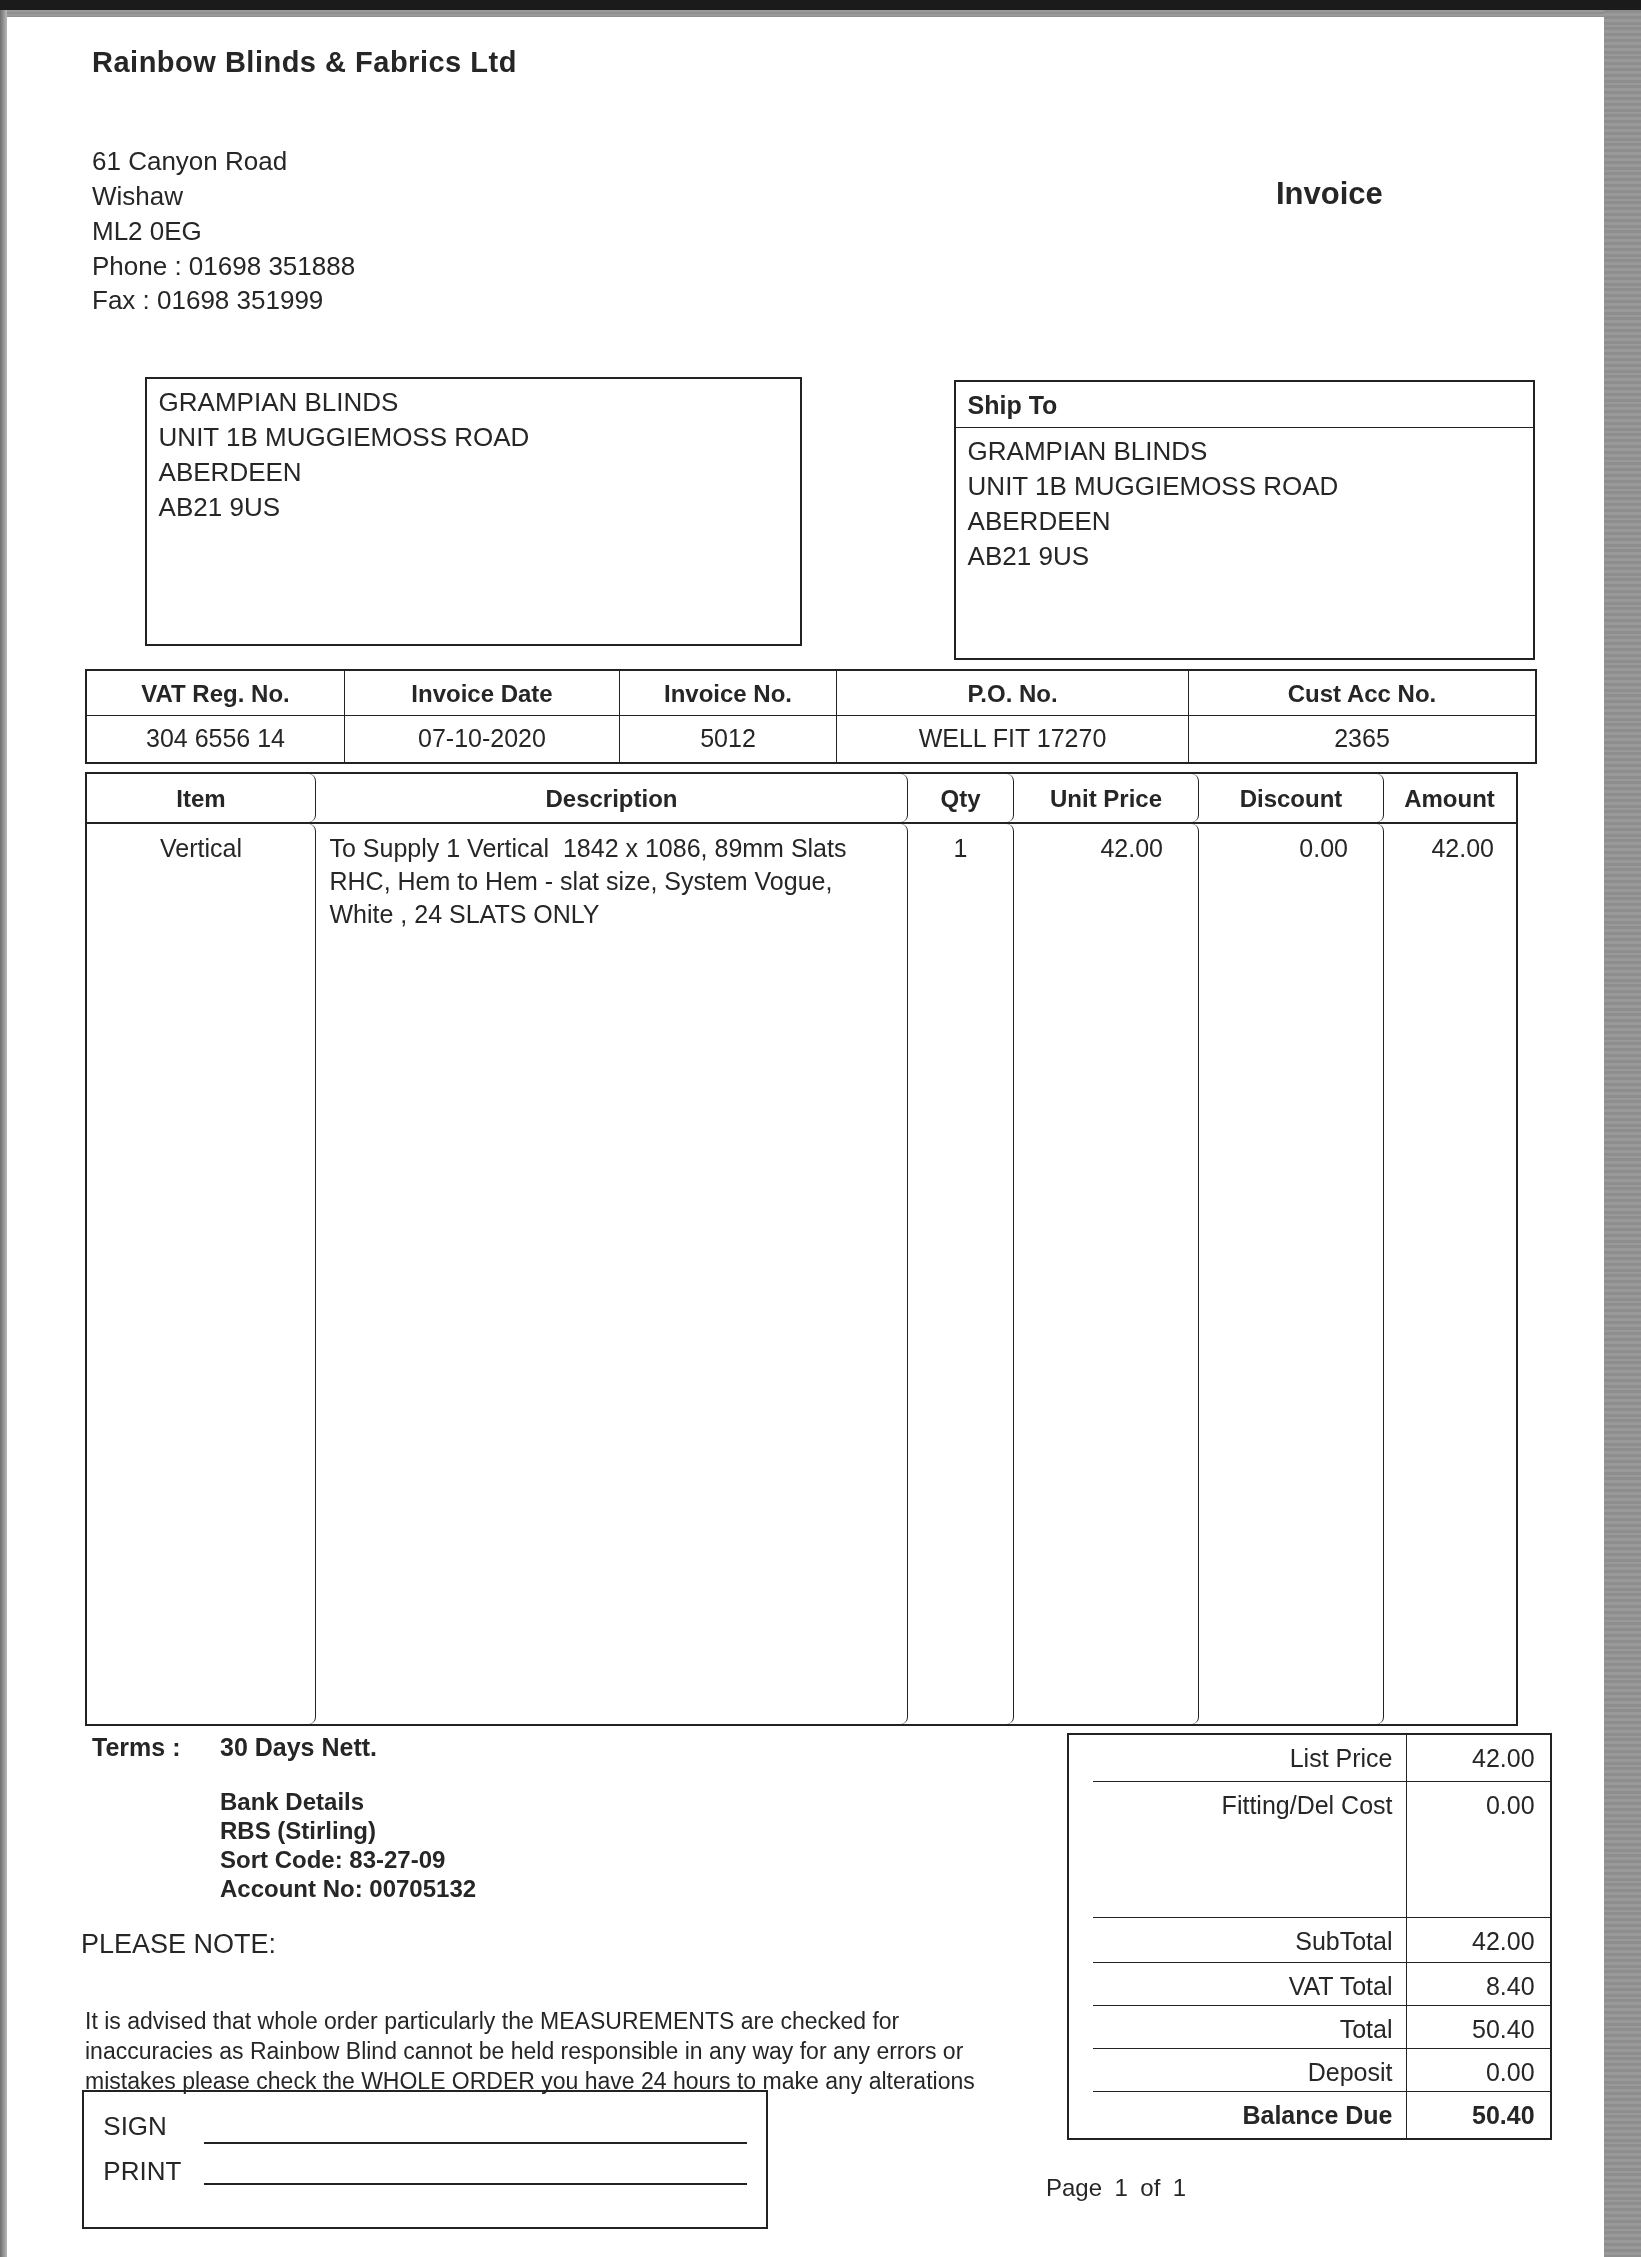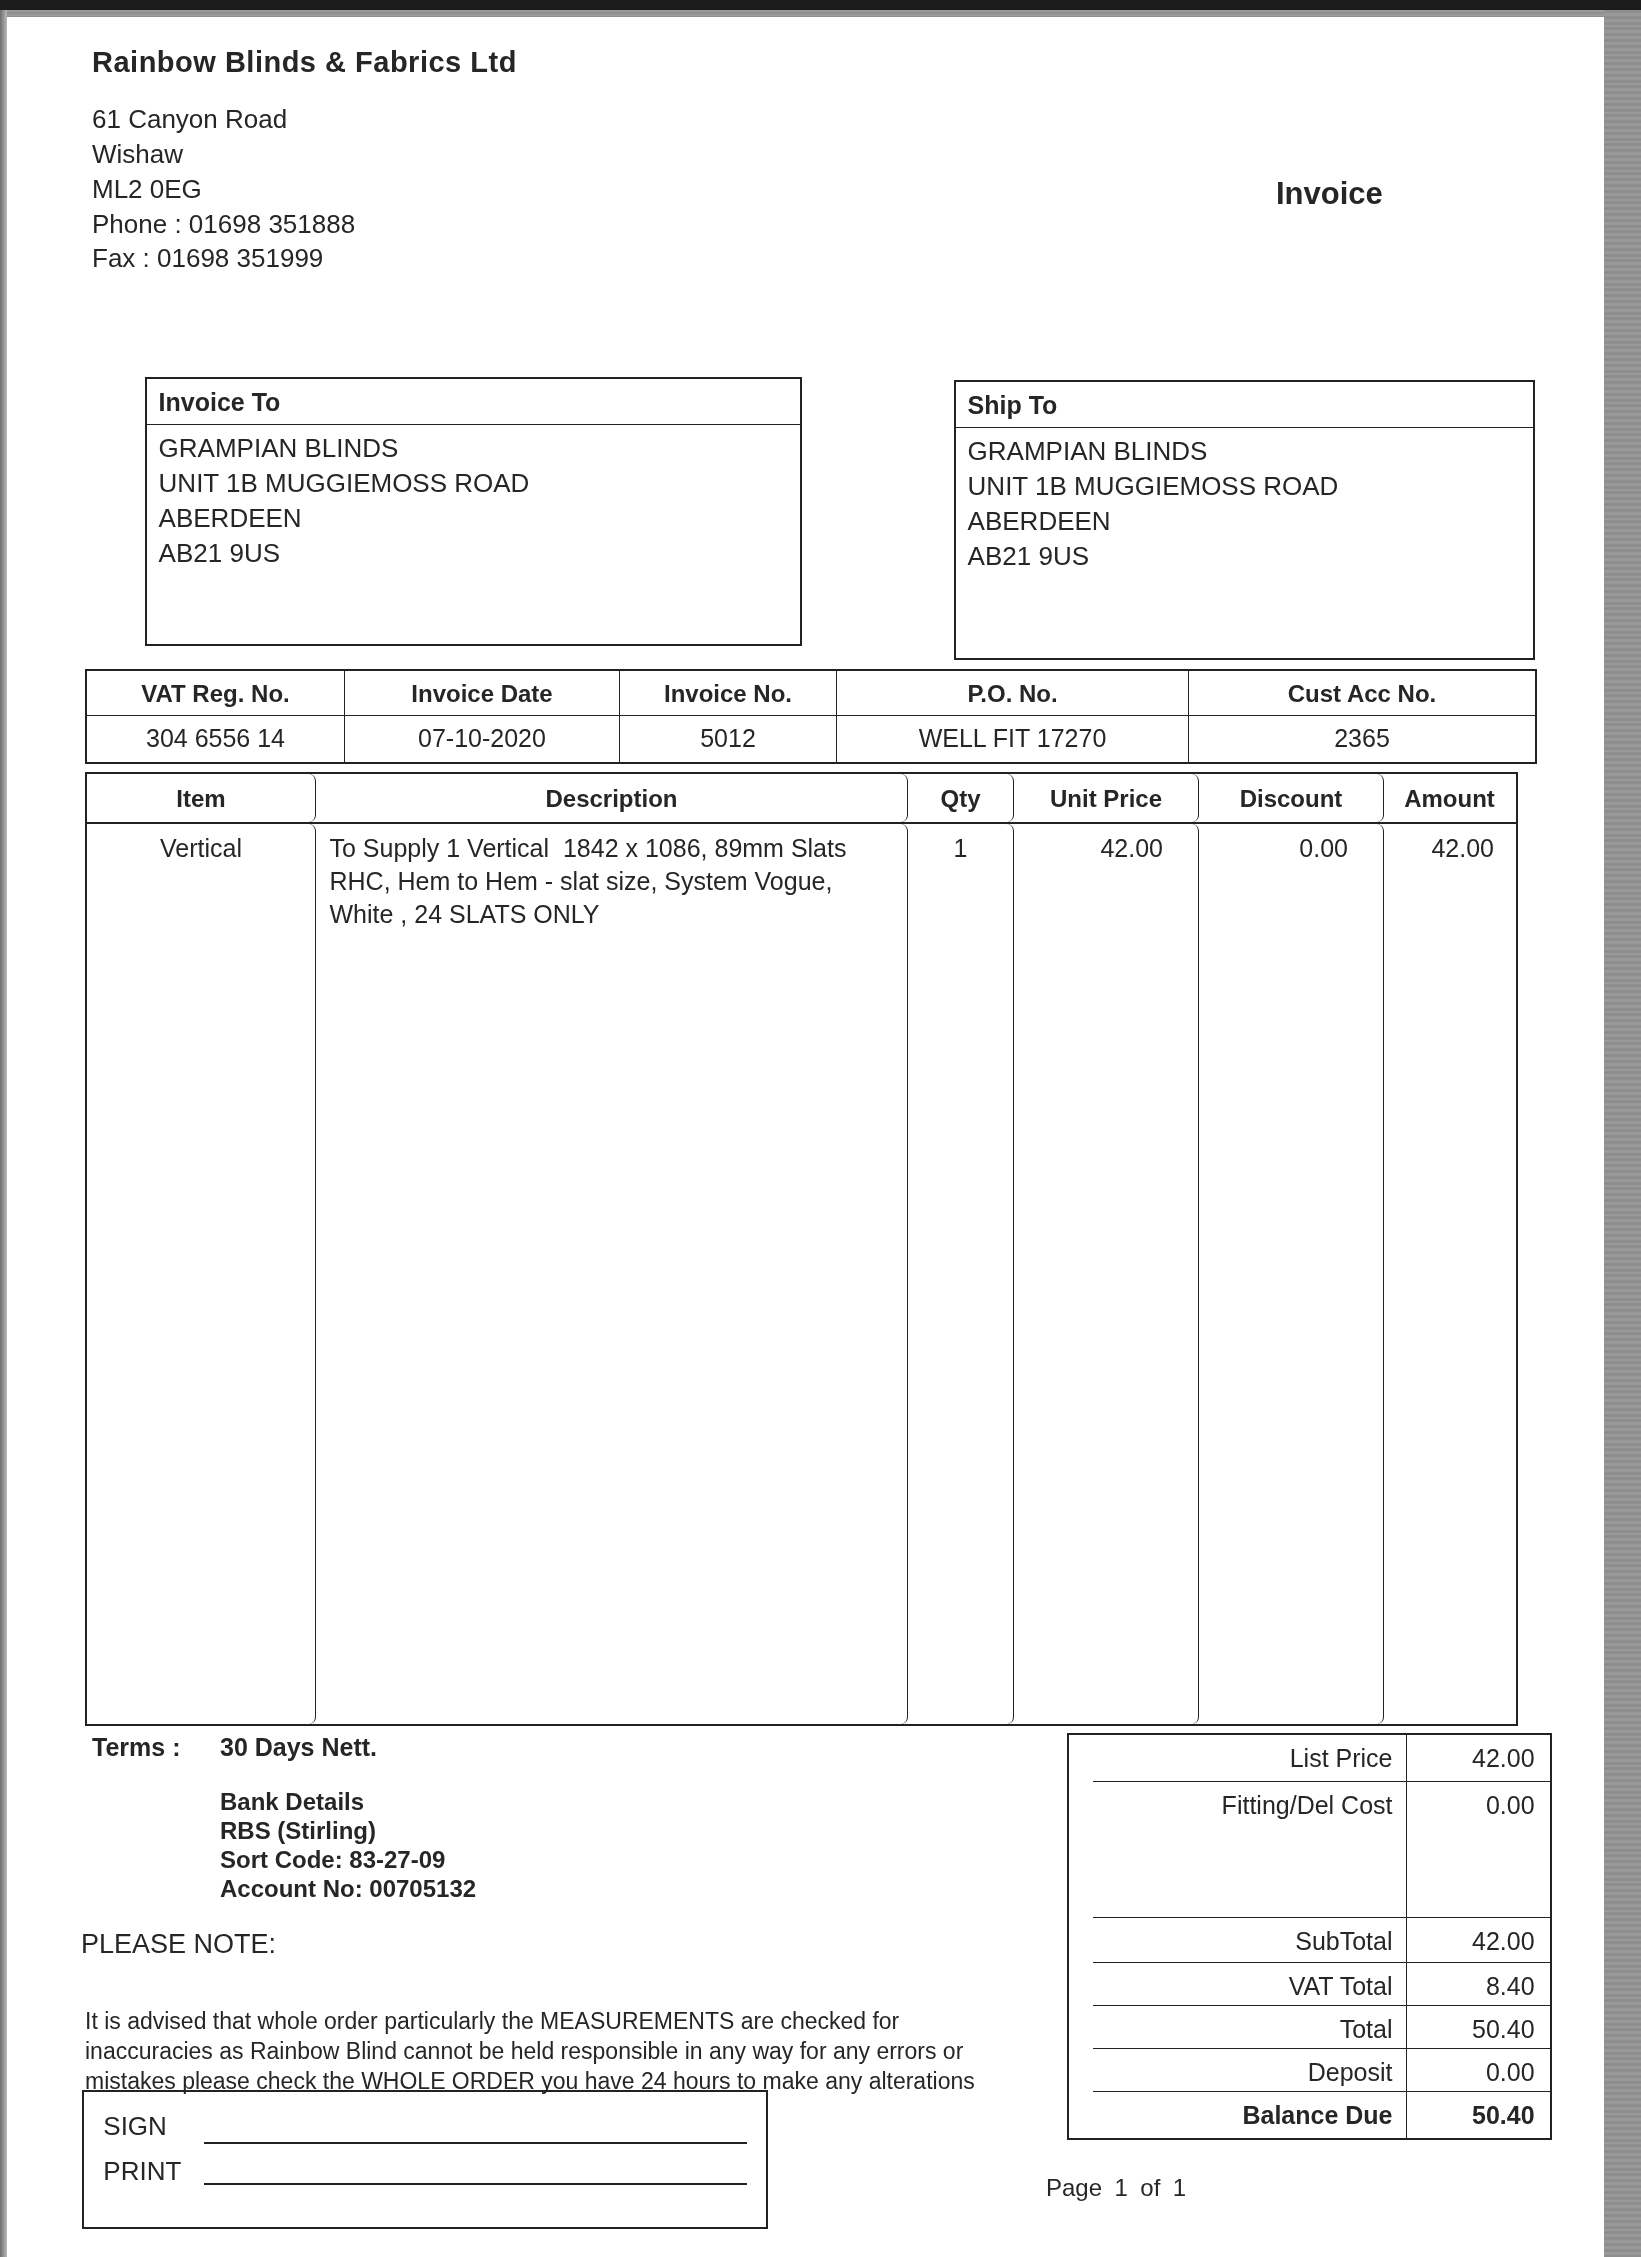--- a/index.html
+++ b/index.html
@@ -11,21 +11,21 @@
   .edge-top{position:absolute;top:0;left:0;right:0;height:9.7px;background:#1b1b1b;}
   .edge-top2{position:absolute;top:9.7px;left:0;right:0;height:7.7px;
     background:repeating-linear-gradient(180deg,#9a9a9a 0 1.9px,#8f8f8f 1.9px 3.9px);}
   .edge-left{position:absolute;top:9.7px;left:0;width:6.8px;bottom:0;
     background:linear-gradient(90deg,#6e6e6e,#b9b9b9);}
   .edge-right{position:absolute;top:9.7px;right:0;width:37px;bottom:0;
     background:repeating-linear-gradient(180deg,#8e8e8e 0 2.9px,#999999 2.9px 5.8px);}
 
   
   .company-name{position:absolute;left:92px;top:46px;font-size:29px;font-weight:bold;letter-spacing:0.5px;}
-  .company-line{position:absolute;left:92px;font-size:26px;}
+  .company-line{position:absolute;left:92px;font-size:26px;margin-top:42px;}
 
   .invoice-title{position:absolute;left:1276px;top:176px;font-size:31px;font-weight:bold;}
 
   
   .addr-box{position:absolute;border:2.9px solid #222;}
   .invoice-to{left:145px;top:377px;width:653px;height:265px;}
   .ship-to{left:954px;top:380px;width:577px;height:276px;}
   .addr-head{font-size:25px;font-weight:bold;padding:8.7px 0 7.7px 11.6px;border-bottom:1.9px solid #222;}
   .addr-body{padding:5.8px 0 0 11.6px;font-size:26px;line-height:35px;}
 
@@ -96,21 +96,20 @@
   <div class="company-name">Rainbow Blinds &amp; Fabrics Ltd</div>
   <div class="company-line" style="top:104px">61 Canyon Road</div>
   <div class="company-line" style="top:139px">Wishaw</div>
   <div class="company-line" style="top:174px">ML2 0EG</div>
   <div class="company-line" style="top:209px">Phone : 01698 351888</div>
   <div class="company-line" style="top:243px">Fax : 01698 351999</div>
 
   <div class="invoice-title">Invoice</div>
 
   <div class="addr-box invoice-to">
-    <div class="addr-head">Invoice To</div>
     <div class="addr-body">
       <div>GRAMPIAN BLINDS</div>
       <div>UNIT 1B MUGGIEMOSS ROAD</div>
       <div>ABERDEEN</div>
       <div>AB21 9US</div>
     </div>
   </div>
 
   <div class="addr-box ship-to">
     <div class="addr-head">Ship To</div>

